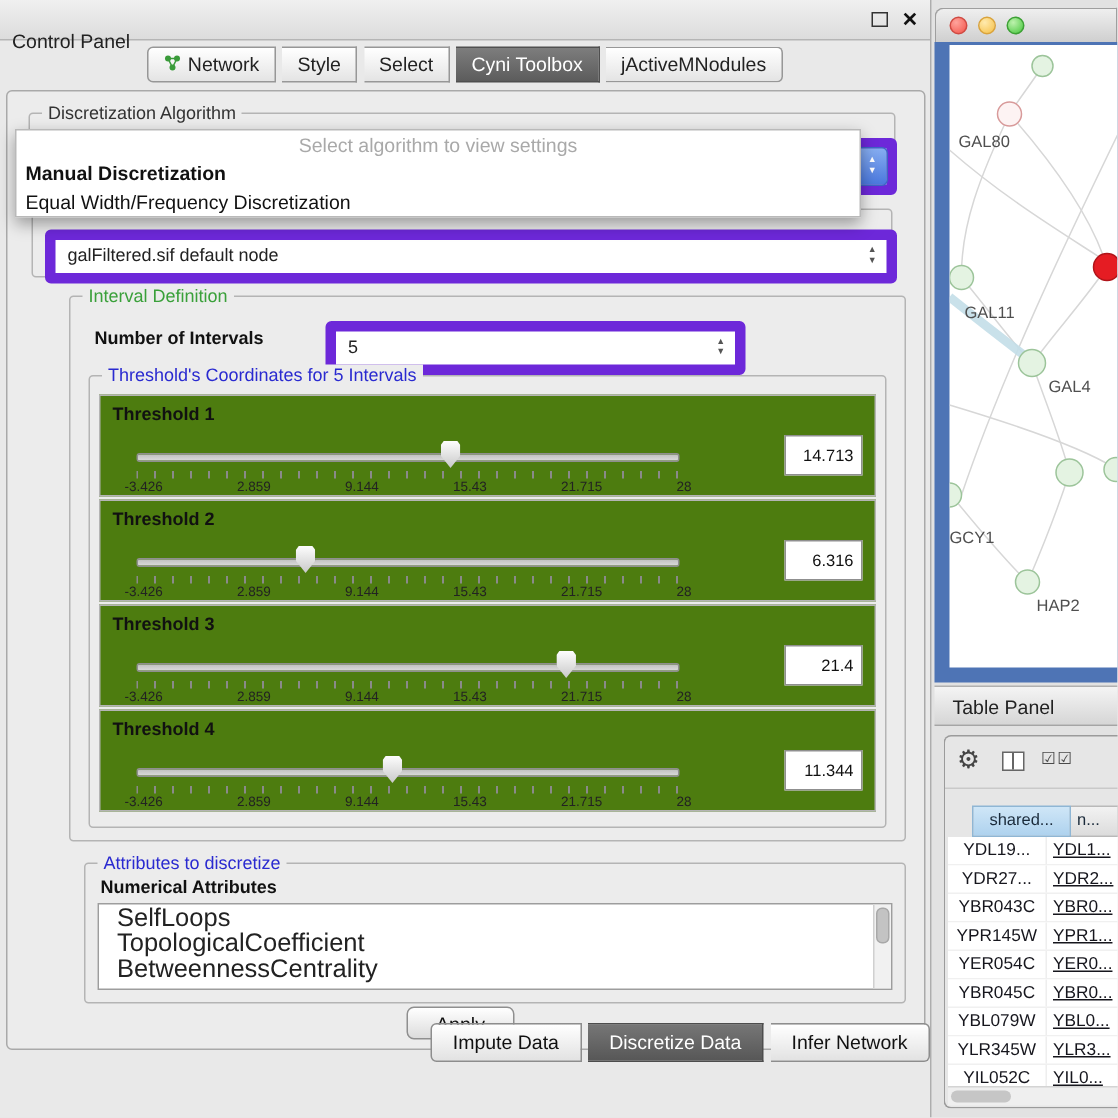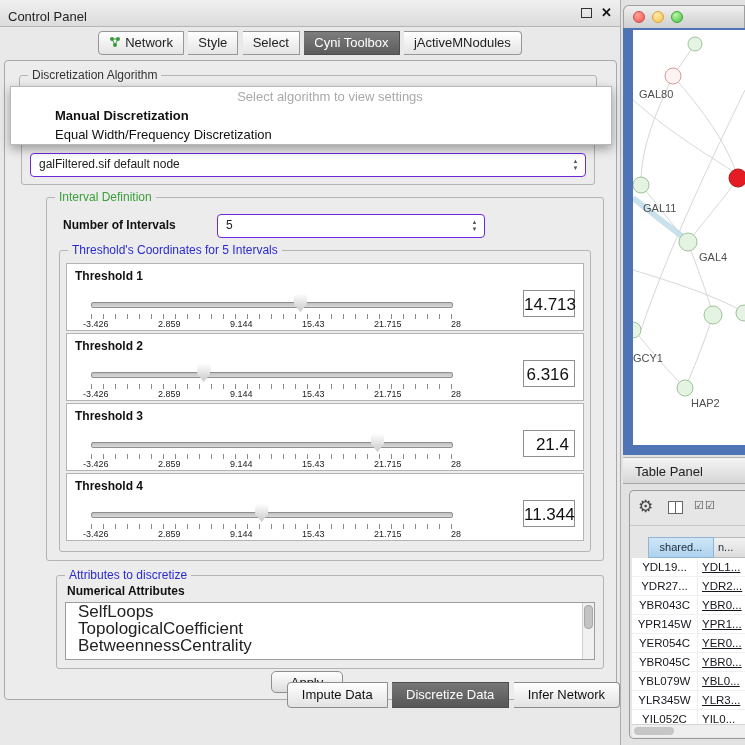--- a/index.html
+++ b/index.html
@@ -2,76 +2,76 @@
 <html><head>
 <meta charset="utf-8">
 <style>
   html,body{margin:0;padding:0;}
   body{width:745px;height:745px;font-family:"Liberation Sans",sans-serif;background:#e2e2e2;overflow:hidden;position:relative;}
   #stage{position:absolute;left:0;top:0;width:745px;height:745px;overflow:hidden;}
 
   
   .control-panel{position:absolute;left:0;top:0;width:620px;height:745px;background:#e9e9e9;border-right:1px solid #adadad;}
   .titlebar{position:absolute;left:0;top:0;right:0;height:26px;background:linear-gradient(#f0f0f0,#dcdcdc);border-bottom:1px solid #b5b5b5;}
-  .titlebar .title{position:absolute;left:8px;top:9px;font-size:13px;color:#222;}
+  .titlebar .title{position:absolute;left:8px;top:20px;font-size:13px;color:#222;}
   .win-btns{position:absolute;right:8px;top:7px;display:flex;gap:9px;align-items:center;}
   .min-icon{width:9px;height:8px;border:1.5px solid #333;display:inline-block;background:#fff0;}
   .close-icon{font-size:13px;font-weight:bold;color:#111;line-height:12px;}
 
   
   .top-tabs{position:absolute;top:31px;left:0;right:0;text-align:center;white-space:nowrap;}
   .tab{display:inline-block;vertical-align:top;padding:3px 10px 4px;font-size:13px;background:linear-gradient(#ffffff,#e4e4e4);border:1px solid #979797;border-left:none;color:#222;}
   .tab:first-child{border-left:1px solid #979797;border-radius:4px 0 0 4px;}
   .tab:last-child{border-radius:0 4px 4px 0;}
   .tab.selected{background:linear-gradient(#7d7d7d,#5c5c5c);color:#fff;border-color:#4f4f4f;}
   .neticon{vertical-align:-1px;margin-right:4px;}
 
   
   .main-panel{position:absolute;left:4px;top:60px;width:611px;height:638px;background:#ececec;border:1px solid #a9a9a9;border-radius:4px;}
   .group{position:absolute;border:1px solid #b4b4b4;border-radius:3px;}
   .group-title{position:absolute;top:-8px;left:8px;background:#ececec;padding:0 4px;font-size:12px;color:#333;white-space:nowrap;}
   .group-title.green{color:#3aa03a;}
   .group-title.blue{color:#2a2ad0;}
 
   
-  .combo{position:absolute;height:22px;background:#fff;border:1px solid #6d28d9;border-radius:4px;}
+  .combo{position:absolute;height:22px;background:#fff;border:7px solid #6d28d9;border-radius:4px;}
   .combo .combo-text{position:absolute;left:8px;top:3px;right:24px;font-size:12px;color:#222;white-space:nowrap;overflow:hidden;}
   .arrows{position:absolute;right:5px;top:4px;width:9px;text-align:center;color:#555;}
   .arrows span{display:block;font-size:6px;line-height:7px;}
 
   
   .algo-group{left:14px;top:14px;width:576px;height:50px;}
   .algo-combo{left:8px;top:16px;width:556px;height:24px;}
   .blue-cap{position:absolute;right:-1px;top:-1px;width:22px;height:24px;background:linear-gradient(#86adf1,#4a78dd);border:1px solid #3c66c4;border-radius:0 4px 4px 0;}
   .blue-cap .arrows{color:#fff;right:5px;top:5px;}
 
   
-  .popup{position:absolute;left:10px;top:86px;width:562px;background:#fff;border:1px solid #b9b9b9;box-shadow:0 4px 10px rgba(0,0,0,.35);z-index:50;padding-left:38px;}
+  .popup{position:absolute;left:10px;top:86px;width:562px;background:#fff;border:1px solid #b9b9b9;box-shadow:0 4px 10px rgba(0,0,0,.35);z-index:50;}
   .popup-item{font-size:13px;padding:2px 6px;color:#111;}
   .popup-item.placeholder{color:#a9a9a9;text-align:center;}
   .popup-item.bold{font-weight:bold;}
 
   
   .tabledata-group{left:16px;top:78px;width:572px;height:44px;}
   .tabledata-combo{left:8px;top:13px;width:554px;height:22px;}
 
   
   .interval-group{left:41px;top:136px;width:556px;height:362px;}
   .numint-label{position:absolute;left:16px;top:20px;font-size:12px;font-weight:bold;color:#111;}
   .numint-combo{left:170px;top:16px;width:266px;height:22px;}
   .thresh-group{left:12px;top:52px;width:530px;height:300px;}
-  .thresh-box{position:absolute;left:6px;width:516px;height:66px;border:1px solid #b4b4b4;background:#ffffff;}
+  .thresh-box{position:absolute;left:6px;width:516px;height:66px;border:1px solid #b4b4b4;background:#4d7c0f;}
   .thresh-box.t0{top:12px;} .thresh-box.t1{top:82px;} .thresh-box.t2{top:152px;} .thresh-box.t3{top:222px;}
   .thresh-label{position:absolute;left:8px;top:5px;font-size:12px;font-weight:bold;color:#111;}
   .slider{position:absolute;left:24px;top:30px;width:362px;height:32px;}
   .track{position:absolute;left:0;right:0;top:8px;height:4px;background:linear-gradient(#c0c0c0,#dadada);border:1px solid #8f8f8f;border-radius:2px;}
   .thumb{position:absolute;top:0;width:13px;height:18px;margin-left:-6px;background:linear-gradient(#fdfdfd,#c9c9c9);clip-path:polygon(15% 0,85% 0,100% 15%,100% 55%,50% 100%,0 55%,0 15%);filter:drop-shadow(0 0 1px #6f6f6f);}
   .ticks{position:absolute;left:0;right:0;top:20px;height:5px;background:repeating-linear-gradient(to right,#8a8a8a 0 1px,transparent 1px 12px);}
   .tick-labels{position:absolute;left:-8px;right:-8px;top:25px;display:flex;justify-content:space-between;font-size:9px;color:#222;}
-  .value-box{position:absolute;right:8px;top:26px;width:52px;height:27px;background:#fff;border:1px solid #8f8f8f;font-size:17px;color:#111;text-align:right;line-height:27px;padding-right:5px;box-sizing:border-box;}
+  .value-box{position:absolute;right:8px;top:26px;width:52px;height:27px;background:#fff;border:1px solid #8f8f8f;font-size:11px;color:#111;text-align:right;line-height:27px;padding-right:5px;box-sizing:border-box;}
 
   
   .attr-group{left:51px;top:514px;width:546px;height:92px;}
   .attr-header{position:absolute;left:10px;top:8px;font-size:12px;font-weight:bold;color:#111;}
   .attr-list{position:absolute;left:8px;top:26px;right:8px;height:56px;background:#fff;border:1px solid #9d9d9d;overflow:hidden;}
   .attr-item{font-size:17px;line-height:17px;padding-left:12px;color:#222;white-space:nowrap;}
   .vscroll{position:absolute;right:0;top:0;bottom:0;width:11px;background:#f1f1f1;border-left:1px solid #d0d0d0;}
   .vthumb{position:absolute;left:1px;right:1px;top:2px;height:22px;background:#c3c3c3;border:1px solid #a8a8a8;border-radius:4px;}
 
   .apply-btn{position:absolute;left:266px;top:610px;width:72px;height:22px;font-family:inherit;font-size:13px;color:#111;background:linear-gradient(#ffffff,#dcdcdc);border:1px solid #8f8f8f;border-radius:5px;}

